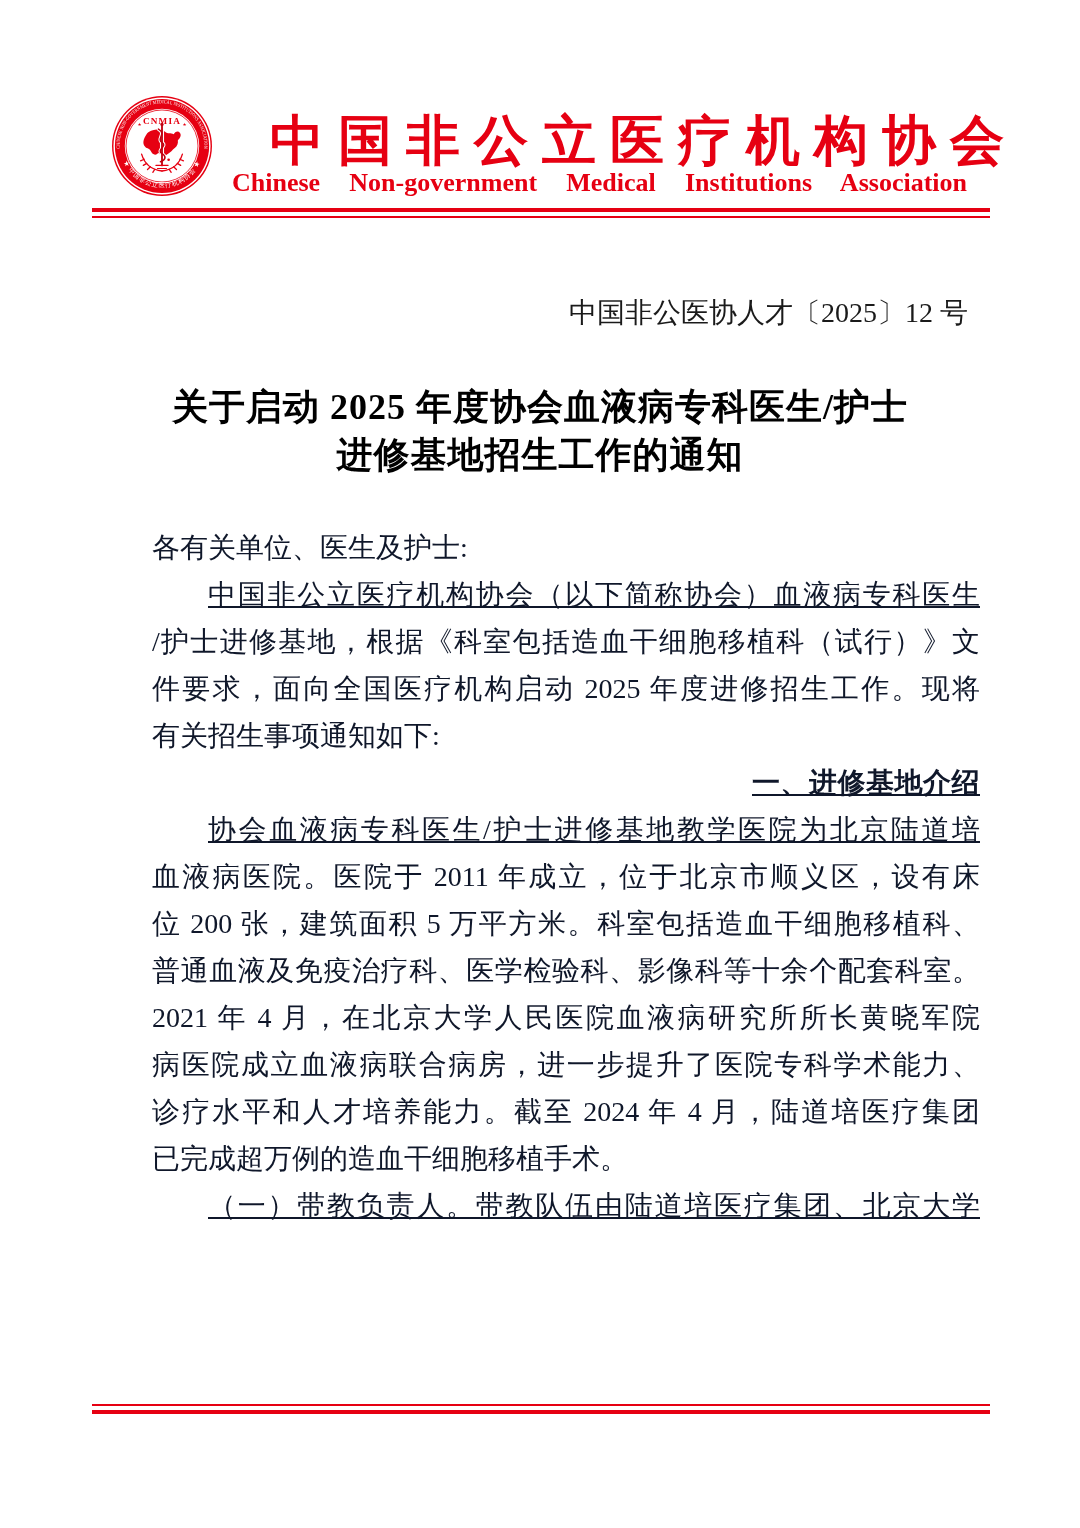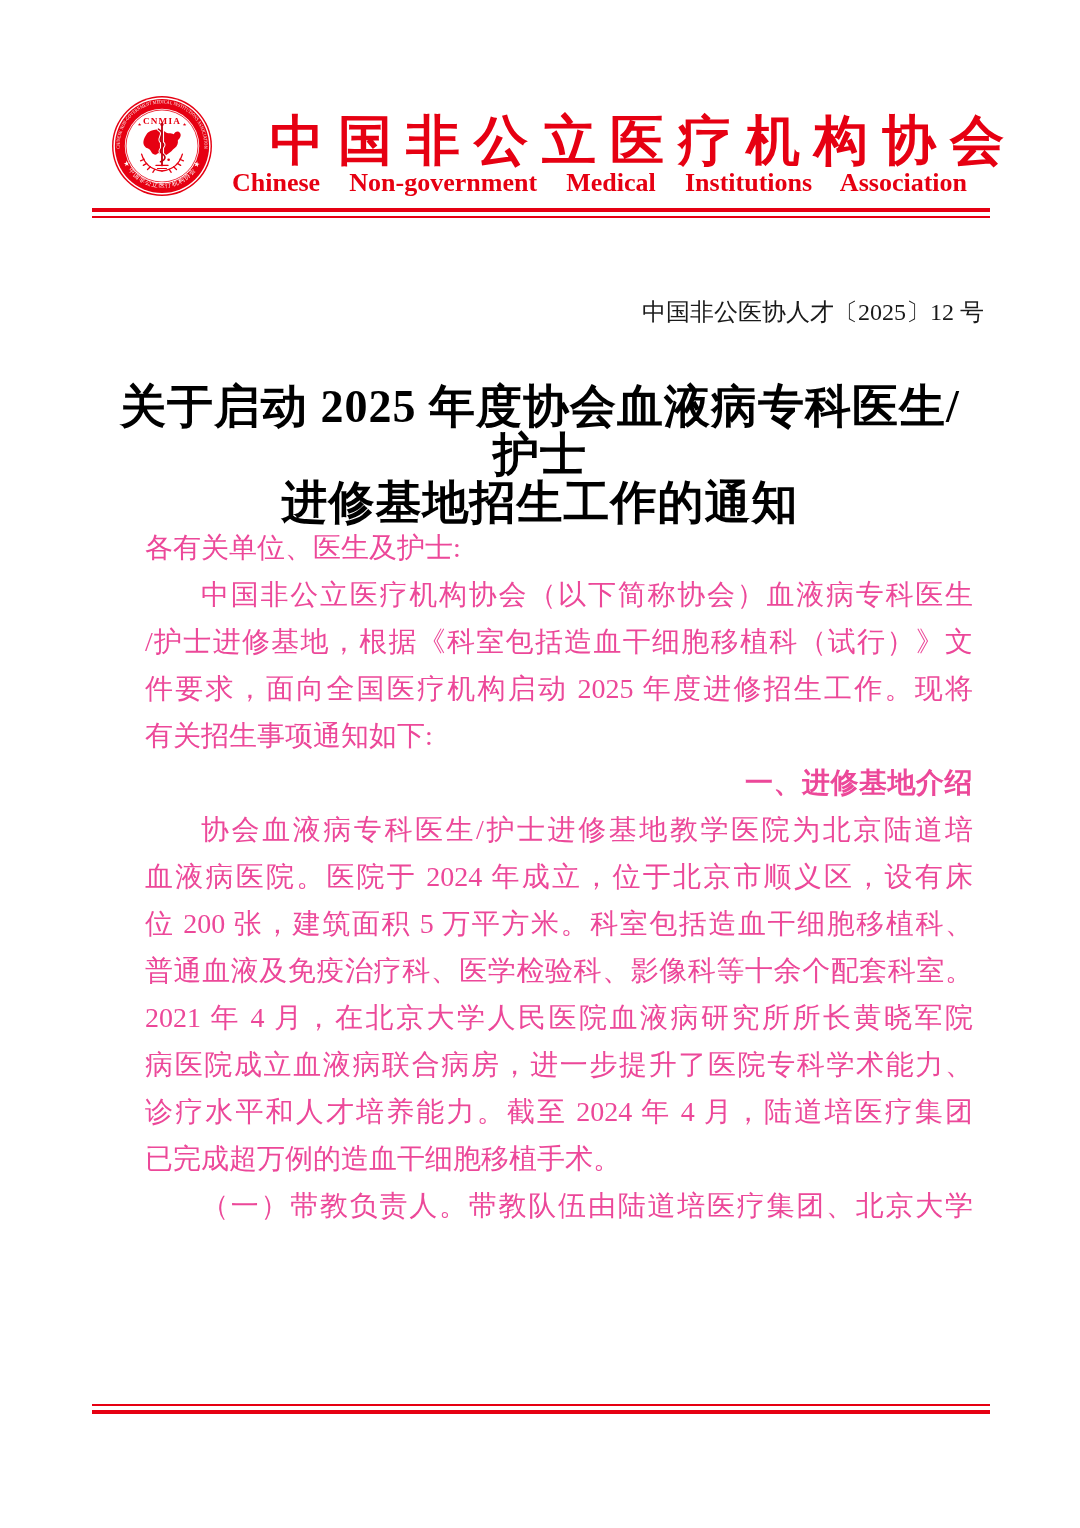--- a/index.html
+++ b/index.html
@@ -24,35 +24,35 @@
     position: absolute; left: 232px; top: 168px; width: 735px;
     font-size: 26px; font-weight: bold; color: #e60012;
     line-height: 30px; text-align: justify; text-align-last: justify;
   }
   .rule { position: absolute; left: 92px; width: 898px; background: #e60012; }
   .rule-h-thick { top: 208px; height: 4px; }
   .rule-h-thin  { top: 216px; height: 2px; }
   .rule-f-thin  { top: 1404px; height: 2px; }
   .rule-f-thick { top: 1410px; height: 4px; }
   .doc-number {
-    position: absolute; left: 156px; top: 296px; width: 828px;
-    text-align: right; font-size: 24px; color: #1a1a1a; line-height: 33px;
+    position: absolute; left: 140px; top: 296px; width: 828px;
+    text-align: right; font-size: 28px; color: #1a1a1a; line-height: 33px;
   }
   .doc-title {
     position: absolute; left: 106px; top: 383px; width: 868px;
-    text-align: center; font-size: 46px; font-weight: bold; color: #000000;
+    text-align: center; font-size: 36px; font-weight: bold; color: #000000;
     line-height: 48px; letter-spacing: 1px;
   }
   .body-block {
-    position: absolute; left: 145px; top: 524px; width: 828px;
-    font-size: 28px; color: #ec4899;
+    position: absolute; left: 152px; top: 524px; width: 828px;
+    font-size: 28px; color: #0f172a;
   }
   .bline { height: 47px; line-height: 47px; text-align: left; }
   .bline.fill { text-align: justify; text-align-last: justify; }
-  .bline.indent { text-indent: 56px; }
+  .bline.indent { text-indent: 56px; text-decoration: underline; }
   .bline.bold { font-weight: bold; font-family: "Liberation Sans", sans-serif; letter-spacing: 0.5px; text-align: right; }
 </style>
 </head>
 <body>
 
 <div class="page">
 
   <div class="seal">
     <svg viewBox="0 0 100 100" width="102" height="102">
       <circle cx="50" cy="50" r="49" fill="#e60012"></circle>
@@ -113,21 +113,21 @@
   </div>
 
   <div class="body-block" id="body-lines">
       <div class="bline">各有关单位、医生及护士:</div>
       <div class="bline fill indent">中国非公立医疗机构协会（以下简称协会）血液病专科医生</div>
       <div class="bline fill">/护士进修基地，根据《科室包括造血干细胞移植科（试行）》文</div>
       <div class="bline fill">件要求，面向全国医疗机构启动 2025 年度进修招生工作。现将</div>
       <div class="bline">有关招生事项通知如下:</div>
       <div class="bline indent bold">一、进修基地介绍</div>
       <div class="bline fill indent">协会血液病专科医生/护士进修基地教学医院为北京陆道培</div>
-      <div class="bline fill">血液病医院。医院于 2024 年成立，位于北京市顺义区，设有床</div>
+      <div class="bline fill">血液病医院。医院于 2011 年成立，位于北京市顺义区，设有床</div>
       <div class="bline fill">位 200 张，建筑面积 5 万平方米。科室包括造血干细胞移植科、</div>
       <div class="bline fill">普通血液及免疫治疗科、医学检验科、影像科等十余个配套科室。</div>
       <div class="bline fill">2021 年 4 月，在北京大学人民医院血液病研究所所长黄晓军院</div>
       <div class="bline fill">病医院成立血液病联合病房，进一步提升了医院专科学术能力、</div>
       <div class="bline fill">诊疗水平和人才培养能力。截至 2024 年 4 月，陆道培医疗集团</div>
       <div class="bline">已完成超万例的造血干细胞移植手术。</div>
       <div class="bline fill indent">（一）带教负责人。带教队伍由陆道培医疗集团、北京大学</div>
     </div>
 
   <div class="rule rule-f-thin"></div>

